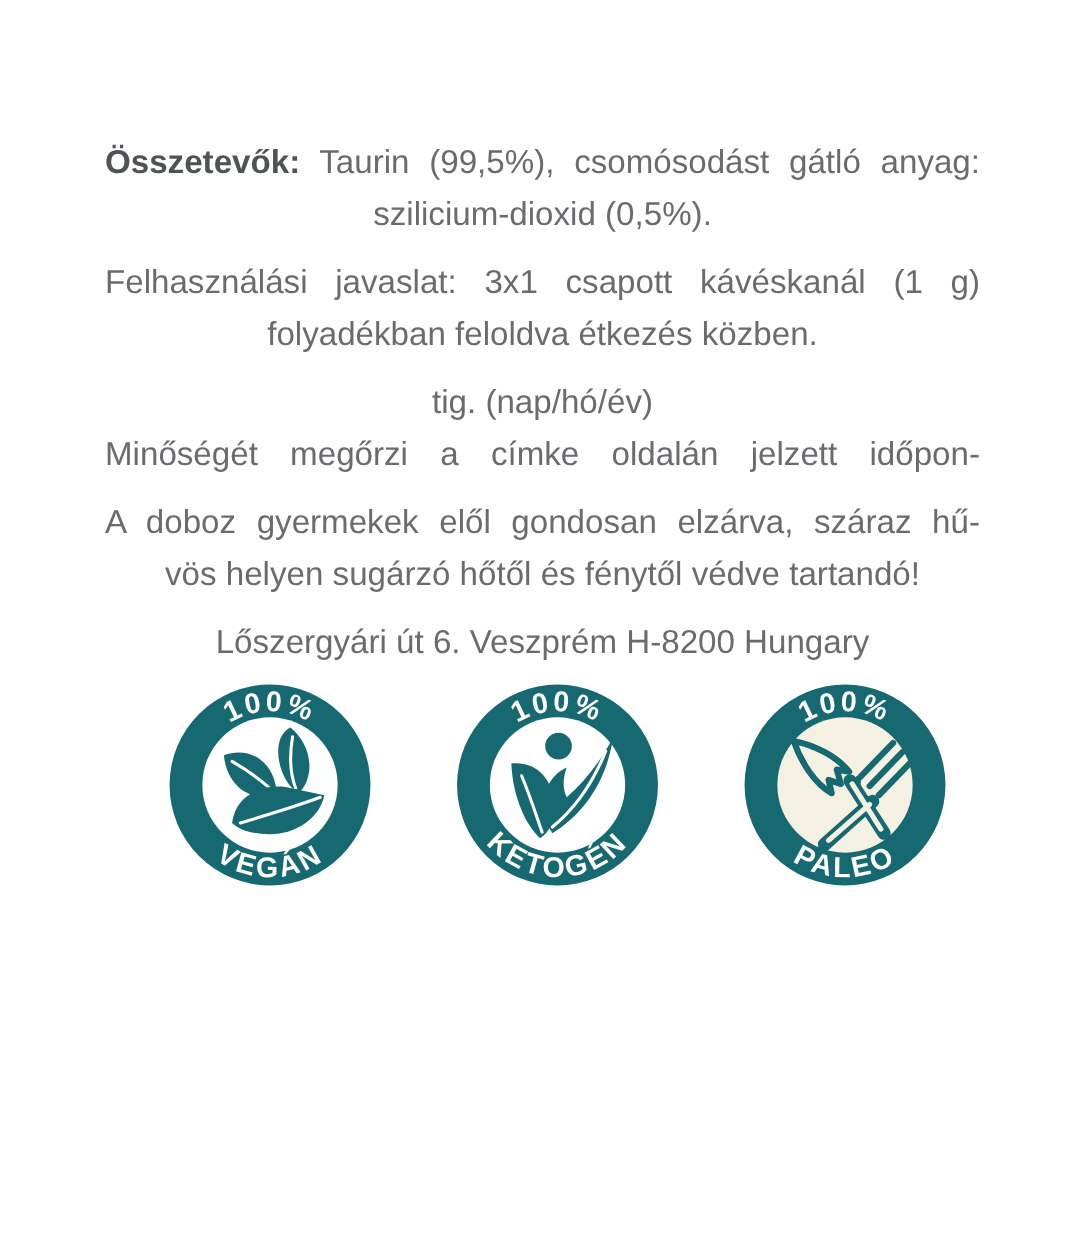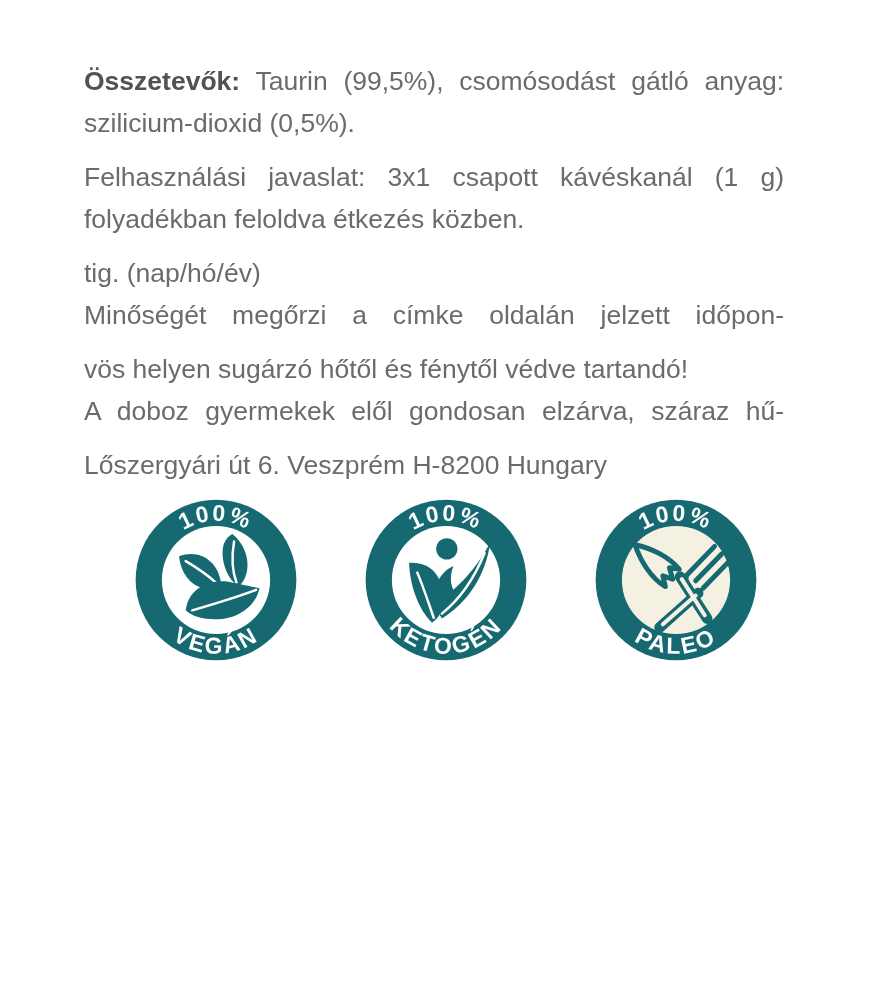--- a/index.html
+++ b/index.html
@@ -6,32 +6,32 @@
     margin: 0;
     padding: 0;
     background: #ffffff;
   }
   .page {
     width: 870px;
     height: 1000px;
     background: var(--background, #ffffff);
     font-family: "Liberation Sans", sans-serif;
     box-sizing: border-box;
-    padding-top: 60px;
+    padding-top: 108px;
     overflow: hidden;
   }
   .doc {
     margin-left: 84px;
     width: 700px;
     color: var(--text, #696b6d);
     font-size: 26.5px;
     line-height: 42px;
   }
   .para { margin: 0 0 12px 0; }
-  .line { text-align: left; white-space: normal; }
+  .line { text-align: center; white-space: normal; }
   .line.just {
     text-align: justify;
     text-align-last: justify;
   }
   strong.head {
     color: var(--textStrong, #505356);
     font-weight: 700;
   }
   .badges {
     display: flex;
@@ -93,22 +93,22 @@
       <div class="line just">Felhasználási javaslat: 3x1 csapott kávéskanál (1 g)</div>
       <div class="line">folyadékban feloldva étkezés közben.</div>
     </div>
 
     <div class="para">
       <div class="line">tig. (nap/hó/év)</div>
       <div class="line just">Minőségét megőrzi a címke oldalán jelzett időpon-</div>
     </div>
 
     <div class="para">
+      <div class="line just">A doboz gyermekek elől gondosan elzárva, száraz hű-</div>
       <div class="line">vös helyen sugárzó hőtől és fénytől védve tartandó!</div>
-      <div class="line just">A doboz gyermekek elől gondosan elzárva, száraz hű-</div>
     </div>
 
     <div class="para">
       <div class="line">Lőszergyári út 6. Veszprém H-8200 Hungary</div>
     </div>
 
   </div>
 
   <div class="badges">
 

